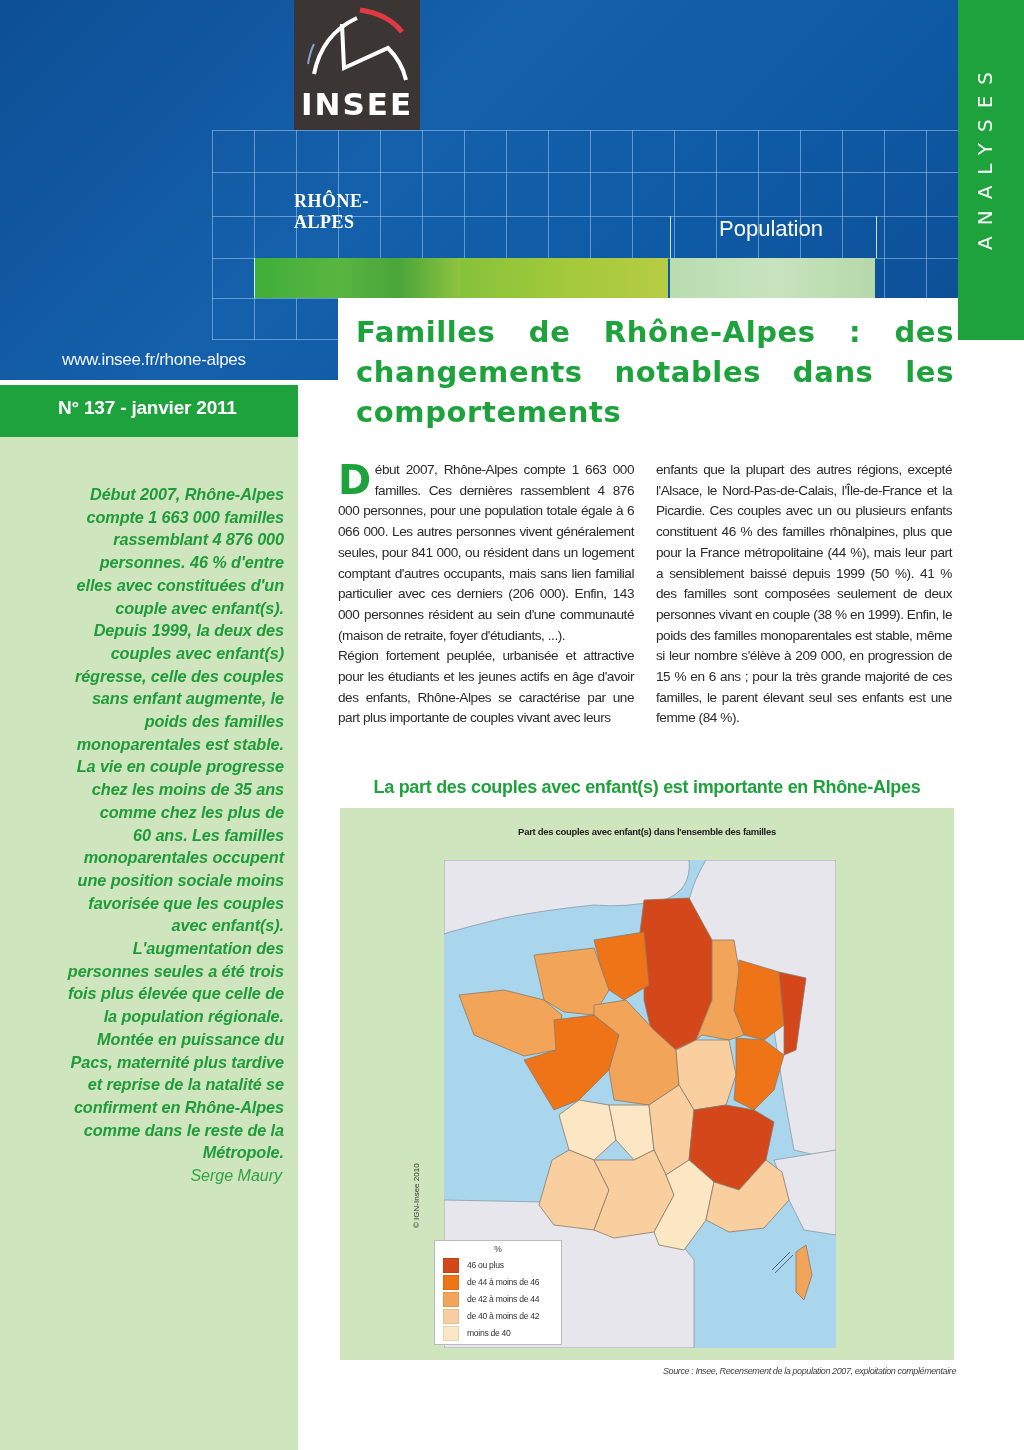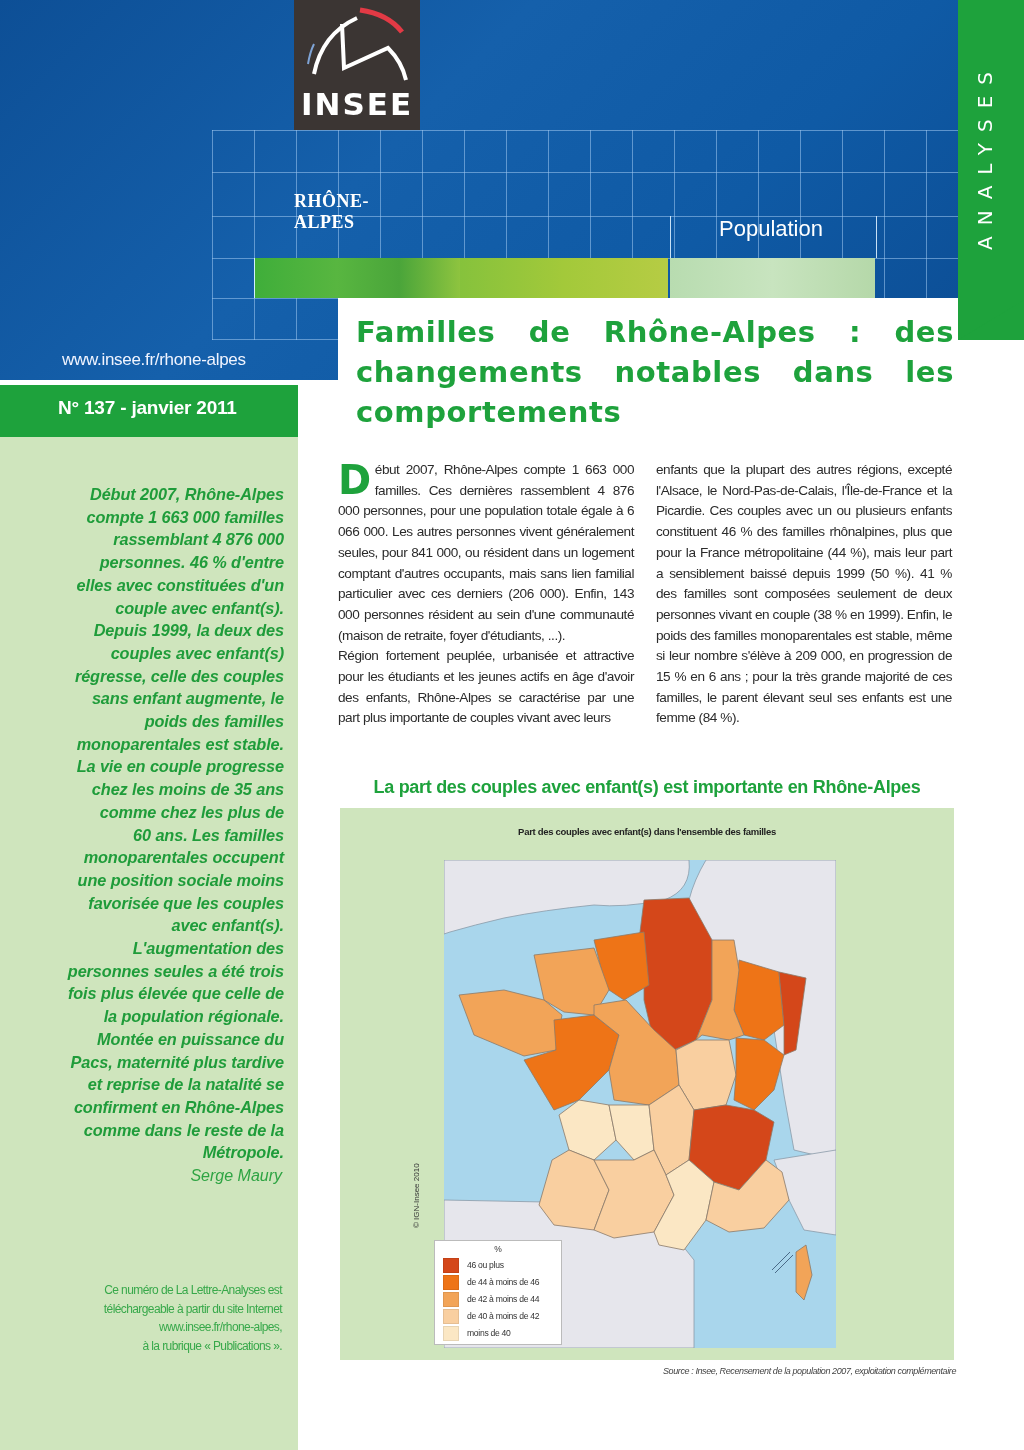--- a/index.html
+++ b/index.html
@@ -144,26 +144,20 @@
     <div>fois plus élevée que celle de</div>
     <div>la population régionale.</div>
     <div>Montée en puissance du</div>
     <div>Pacs, maternité plus tardive</div>
     <div>et reprise de la natalité se</div>
     <div>confirment en Rhône-Alpes</div>
     <div>comme dans le reste de la</div>
     <div>Métropole.</div>
   </div>
   <div class="author">Serge Maury</div>
-  <div class="download-note">
-    <div>Ce numéro de La Lettre-Analyses est</div>
-    <div>téléchargeable à partir du site Internet</div>
-    <div>www.insee.fr/rhone-alpes,</div>
-    <div>à la rubrique « Publications ».</div>
-  </div>
 </div>
 
 <h1 class="article-title" style="margin:0">Familles de Rhône-Alpes : des changements notables dans les comportements</h1>
 
 <div class="body-col col1">
   <p><span class="dropcap">D</span><span>ébut 2007, Rhône-Alpes compte 1 663 000 familles. Ces dernières rassemblent 4 876 000 personnes, pour une population totale égale à 6 066 000. Les autres personnes vivent généralement seules, pour 841 000, ou résident dans un logement comptant d'autres occupants, mais sans lien familial particulier avec ces derniers (206 000). Enfin, 143 000 personnes résident au sein d'une communauté (maison de retraite, foyer d'étudiants, ...).</span></p>
   <p>Région fortement peuplée, urbanisée et attractive pour les étudiants et les jeunes actifs en âge d'avoir des enfants, Rhône-Alpes se caractérise par une part plus importante de couples vivant avec leurs</p>
 </div>
 <div class="body-col col2">
   <p>enfants que la plupart des autres régions, excepté l'Alsace, le Nord-Pas-de-Calais, l'Île-de-France et la Picardie. Ces couples avec un ou plusieurs enfants constituent 46 % des familles rhônalpines, plus que pour la France métropolitaine (44 %), mais leur part a sensiblement baissé depuis 1999 (50 %). 41 % des familles sont composées seulement de deux personnes vivant en couple (38 % en 1999). Enfin, le poids des familles monoparentales est stable, même si leur nombre s'élève à 209 000, en progression de 15 % en 6 ans ; pour la très grande majorité de ces familles, le parent élevant seul ses enfants est une femme (84 %).</p>

